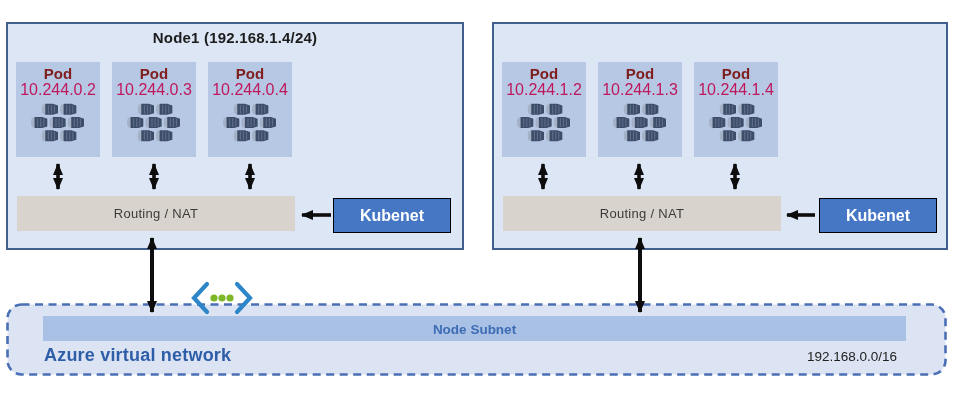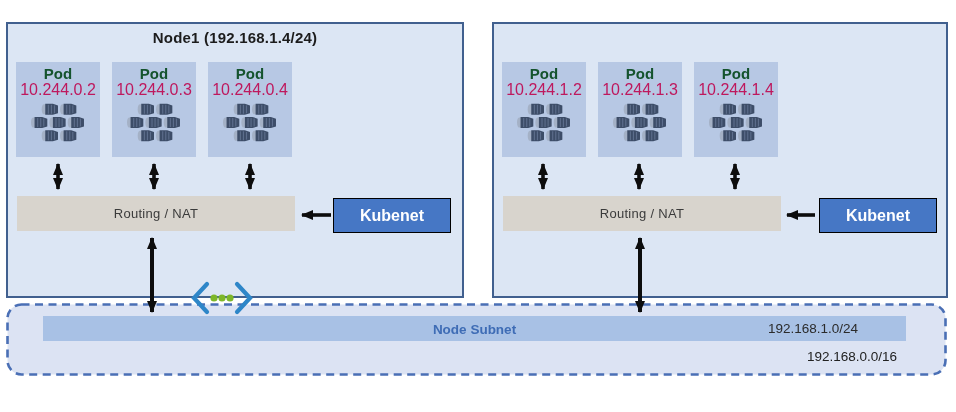--- a/index.html
+++ b/index.html
@@ -2,36 +2,36 @@
 <html><head>
 <meta charset="utf-8">
 <style>
   html,body { margin:0; padding:0; background:#ffffff; }
   .canvas {
     position:relative; width:956px; height:412px; background:#ffffff;
     font-family:"Liberation Sans", sans-serif; overflow:hidden;
   }
   
   .node {
-    position:absolute; top:22px; height:276px;
+    position:absolute; top:22px; height:228px;
     background:#dce6f4; border:2px solid #41608f; box-sizing:border-box;
   }
   .node--1 { left:6px;   width:458px; }
   .node--2 { left:492px; width:456px; }
   .node-title {
     position:absolute; top:5px; left:0; width:100%; text-align:center;
     font-size:15px; font-weight:600; color:#1c1c1c; letter-spacing:.2px;
   }
   
   .pod {
     position:absolute; top:38px; width:84px; height:95px;
     background:#b7c8e4; text-align:center;
   }
   .pod--a { left:8px; } .pod--b { left:104px; } .pod--c { left:200px; }
-  .pod-label { margin-top:3px; font-size:15px; font-weight:700; color:#14532d; }
+  .pod-label { margin-top:3px; font-size:15px; font-weight:700; color:#7f1d1d; }
   .pod-ip    { font-size:16px; color:#be185d; margin-top:-1px; }
   .pod-cluster { width:54px; height:40px; margin-top:3px; }
   
   .routing-bar {
     position:absolute; left:9px; top:172px; width:278px; height:35px;
     background:#d8d4cd; text-align:center; line-height:35px;
     font-size:13px; color:#3b3b3b; letter-spacing:.3px;
   }
   .kubenet-box {
     position:absolute; left:325px; top:174px; width:118px; height:35px;
@@ -145,22 +145,22 @@
     <div class="routing-bar">Routing / NAT</div>
     <div class="kubenet-box">Kubenet</div>
   </div>
 
   <div class="vnet">
     <svg class="vnet-bg" viewBox="0 0 941 73">
       <rect x="1.5" y="1.5" width="938" height="70" rx="14" ry="14" fill="#dce3f3" stroke="#4a6fb5" stroke-width="2.6" stroke-dasharray="8 5.5"></rect>
     </svg>
     <div class="subnet-bar">
       <span class="subnet-label">Node Subnet</span>
-      <span class="subnet-cidr">192.168.1.0/24</span>
     </div>
+    <div class="vnet-label">Azure virtual network</div>
     <div class="vnet-cidr">192.168.0.0/16</div>
   </div>
 
   <svg class="vnet-icon" viewBox="0 0 64 34">
     <polyline points="17,3 4,17 17,31" fill="none" stroke="#2e86c8" stroke-width="4.2" stroke-linecap="round" stroke-linejoin="miter"></polyline>
     <polyline points="47,3 60,17 47,31" fill="none" stroke="#2e86c8" stroke-width="4.2" stroke-linecap="round" stroke-linejoin="miter"></polyline>
     <circle cx="24" cy="17" r="3.6" fill="#7db728"></circle>
     <circle cx="32" cy="17" r="3.6" fill="#7db728"></circle>
     <circle cx="40" cy="17" r="3.6" fill="#7db728"></circle>
   </svg>

